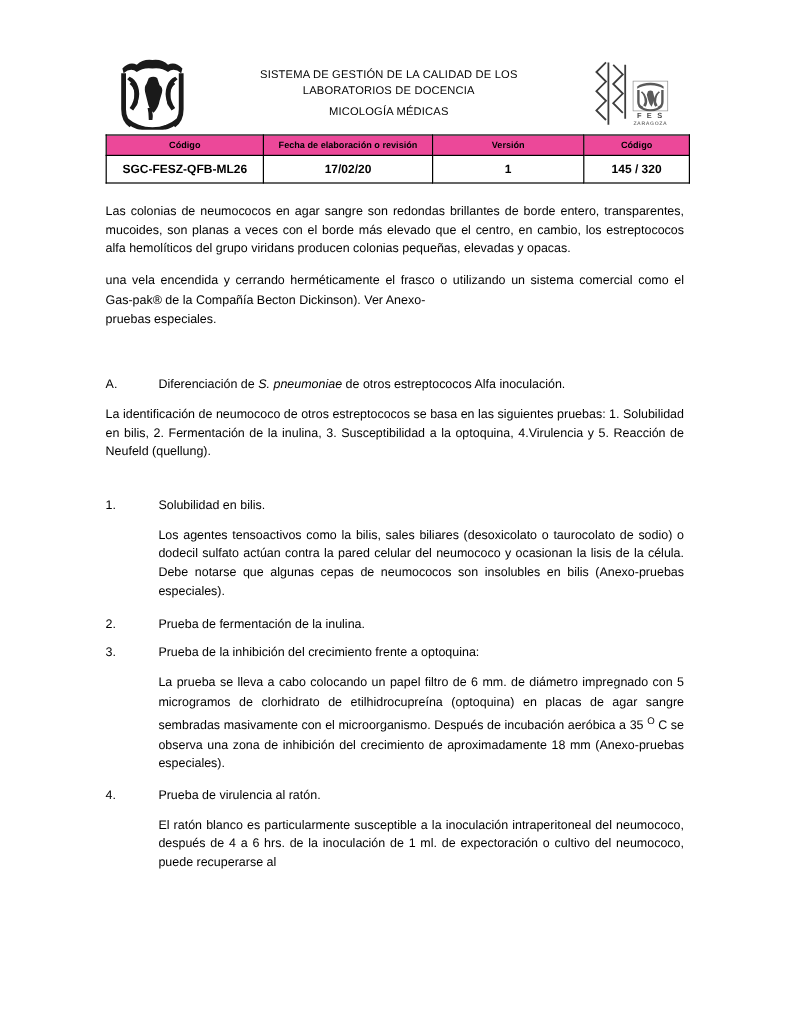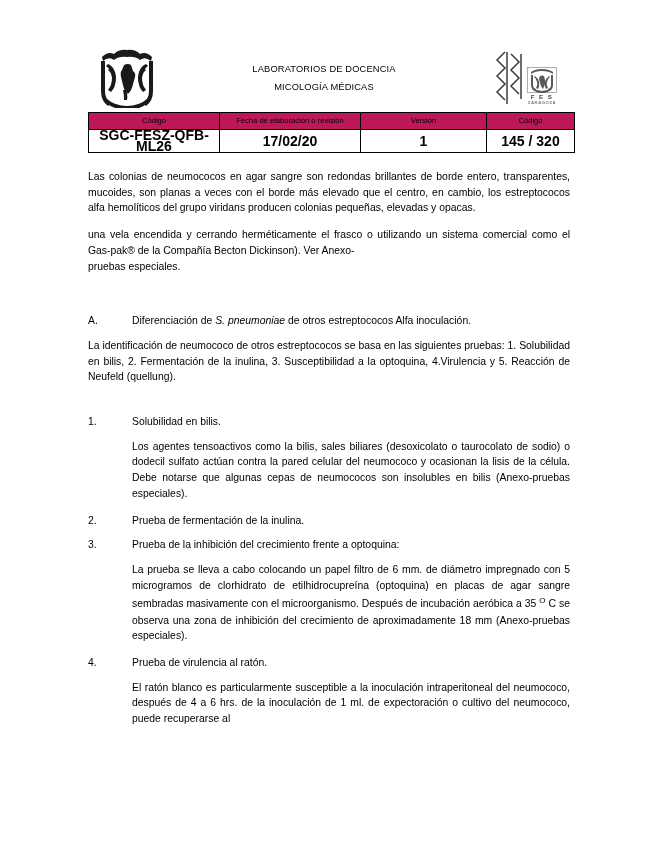--- a/index.html
+++ b/index.html
@@ -101,29 +101,29 @@
     table-layout: fixed;
     margin-top: 0;
   }
   table.doc-table td {
     border: 1px solid #000000;
     text-align: center;
     vertical-align: middle;
     padding: 0;
   }
   .th-cell {
-    background: #be185d;
+    background: #ec4899;
     font-size: 7.6px;
     height: 16px;
     line-height: 10px;
-    font-weight: normal;
+    font-weight: bold;
   }
   .td-cell {
     background: #ffffff;
-    font-size: 14px;
+    font-size: 10px;
     font-weight: bold;
     height: 22px;
     line-height: 11px;
   }
   .col-codigo  { width: 130px; }
   .col-fecha   { width: 140px; }
   .col-version { width: 125px; }
   .col-pagina  { width: 87px; }
 
   
@@ -197,20 +197,21 @@
             <path d="M29 17 q4 -2 7 0 l2 6 q3 2 2 6 l-2 7 q-1 6 -5 10 q-4 -3 -5 -9 l-2 -8 q-1 -5 1 -7 z"></path>
             <path d="M31 42 q2 6 1 10 l-3 0 q0 -6 -1 -10 z"></path>
 
             <path d="M12 51 q8 7 20 7 q12 0 20 -7 l2 3 q-9 8 -22 8 q-13 0 -22 -8 z"></path>
             <path d="M20 56 q6 3 12 3 q6 0 12 -3 l1 2 q-6 4 -13 4 q-7 0 -13 -4 z"></path>
           </g>
         </svg>
       </div>
 
       <div class="header-titles">
+        <div class="header-line">SISTEMA DE GESTIÓN DE LA CALIDAD DE LOS</div>
         <div class="header-line">LABORATORIOS DE DOCENCIA</div>
         <div class="header-gap"></div>
         <div class="header-line">MICOLOGÍA MÉDICAS</div>
       </div>
 
       <div class="logo-right">
         <div class="fes-wrap">
           <svg class="fes-mark" width="30" height="58" viewBox="0 0 30 58">
             <g fill="none" stroke="#3d3d3d" stroke-width="1.5">
 

